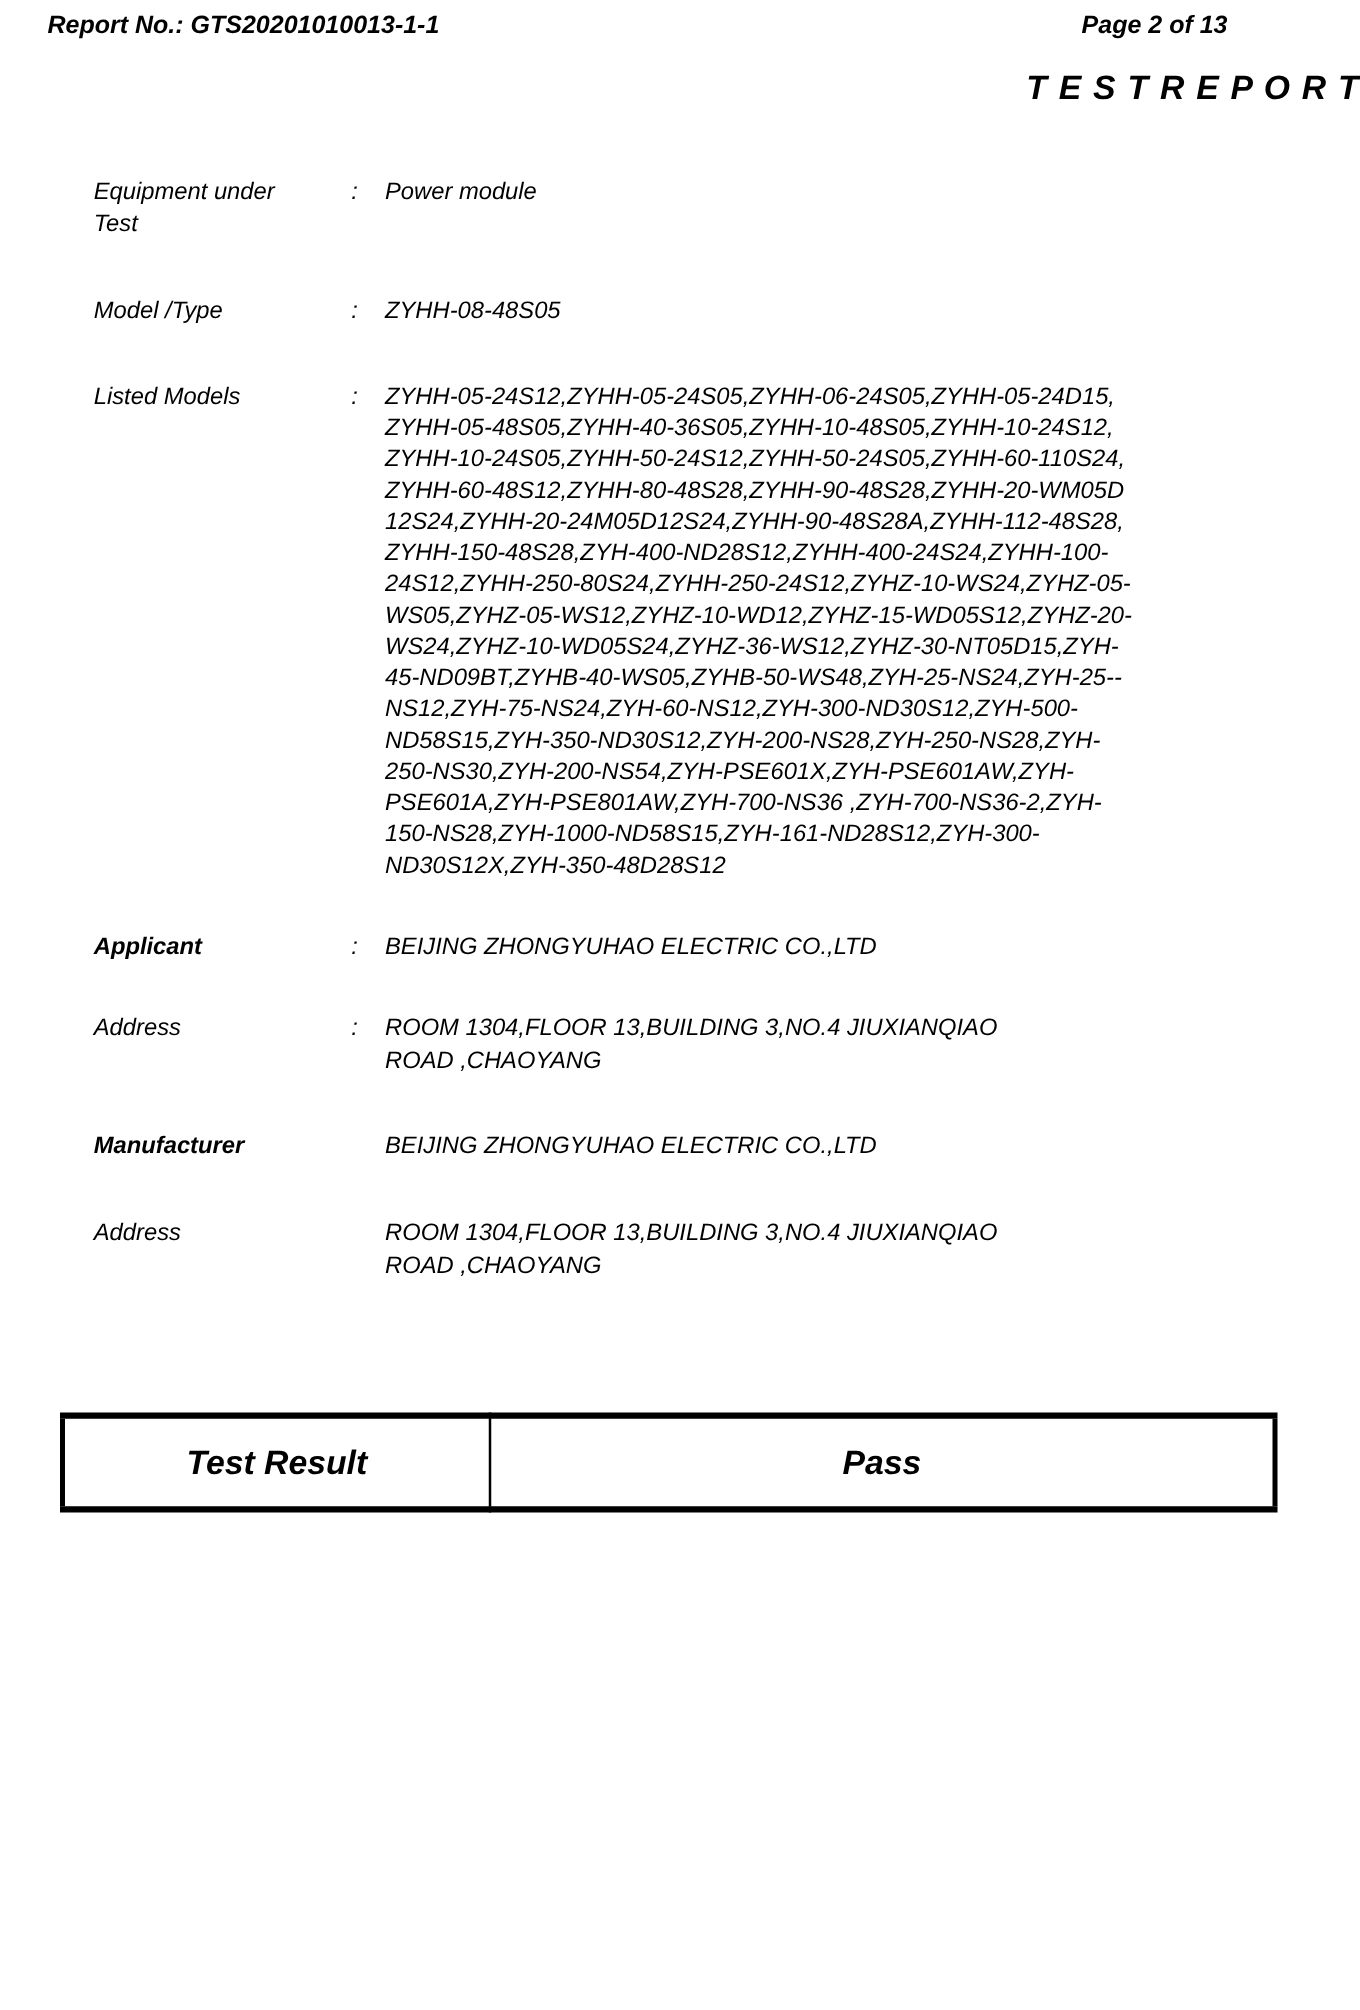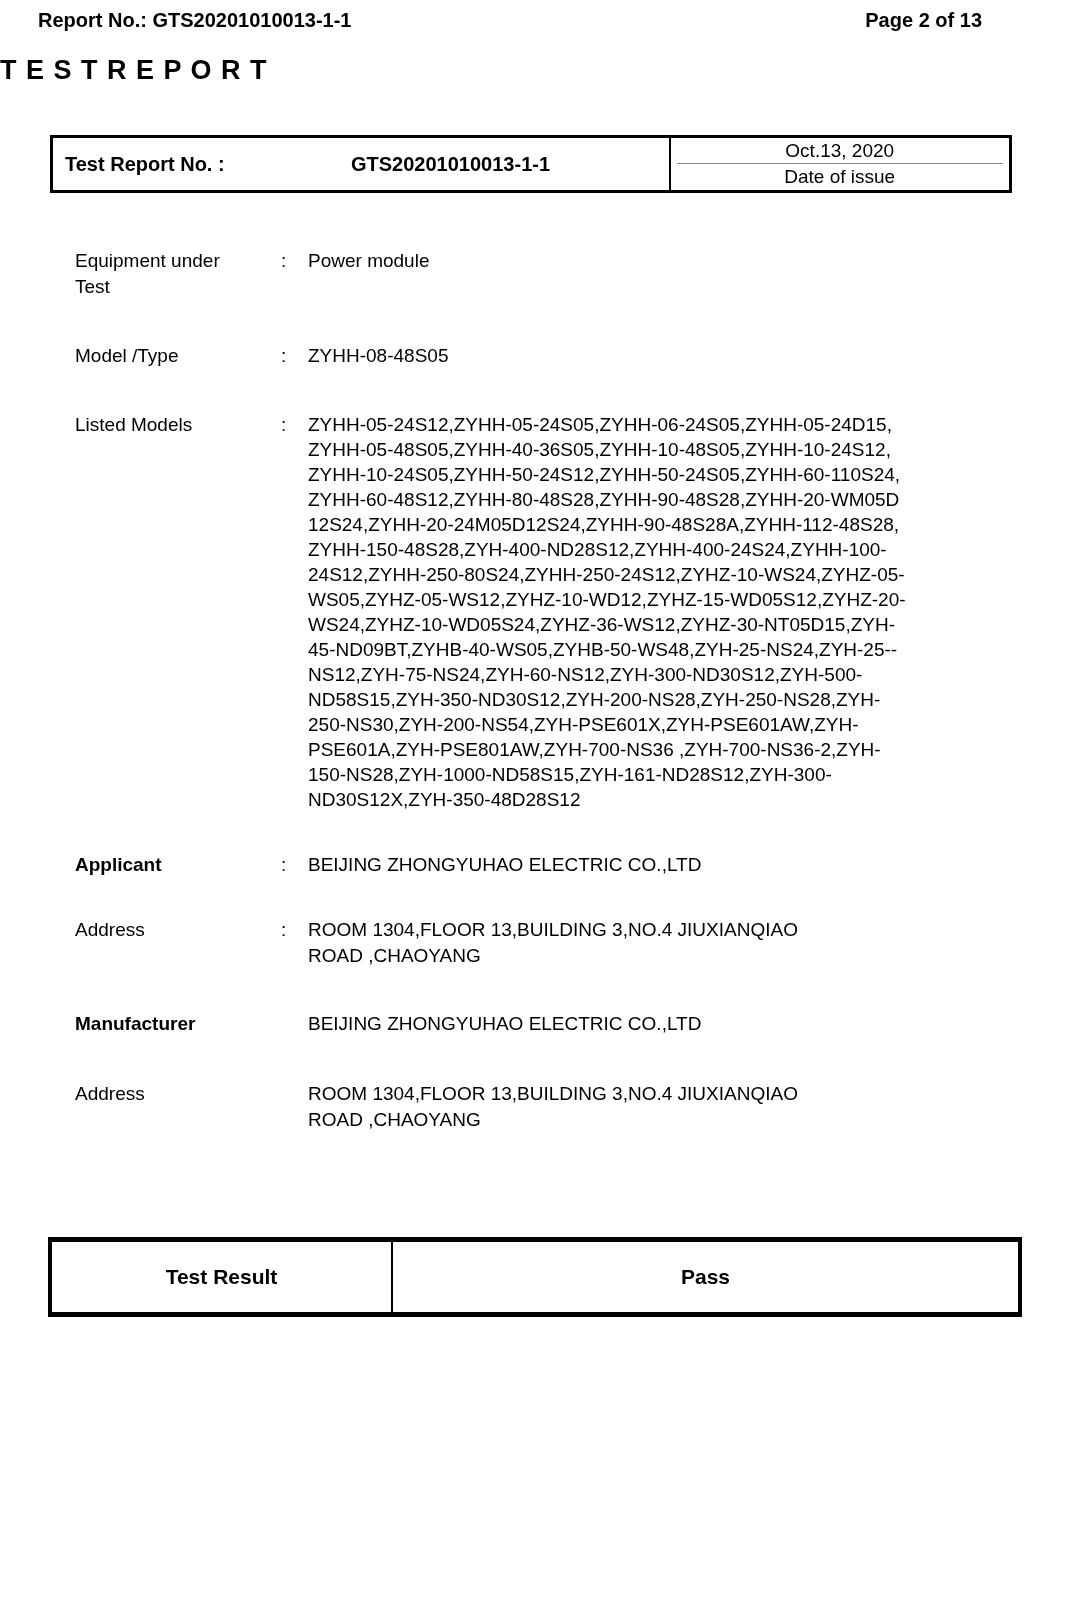--- a/index.html
+++ b/index.html
@@ -1,15 +1,15 @@
 <!DOCTYPE html>
 <html><head>
 <meta charset="utf-8">
 <style>
-  * { margin: 0; padding: 0; box-sizing: border-box; }
+  * { margin: 0; padding: 0; box-sizing: border-box; font-style: italic; }
   html, body { background: #ffffff; }
   body {
     width: 1088px;
     height: 1608px;
     font-family: "Liberation Sans", sans-serif;
     color: #000;
     position: relative;
     overflow: hidden;
   }
   .page { width: 1088px; height: 1608px; background: #fff; }
@@ -19,21 +19,21 @@
     display: flex;
     justify-content: space-between;
     padding: 8px 106px 0 38px;
     font-size: 20px;
     font-weight: bold;
     line-height: 24px;
   }
 
   
   .title {
-    text-align: left;
+    text-align: right;
     font-size: 27px;
     font-weight: bold;
     letter-spacing: 1px;
     margin-top: 22px;
     line-height: 32px;
   }
 
   
   .report-box {
     margin: 49px 0 0 50px;
@@ -93,21 +93,21 @@
     height: 80px;
     border: 4px solid #000;
     border-top-width: 5px;
     border-bottom-width: 5px;
     border-collapse: collapse;
     table-layout: fixed;
   }
   .result-table td {
     text-align: center;
     vertical-align: middle;
-    font-size: 21px;
+    font-size: 27px;
     font-weight: bold;
   }
   .rt-left { width: 342px; border-right: 2px solid #000; }
 
   
   .footer {
     margin: 26px 0 0 82px;
     width: 928px;
     font-size: 19px;
     line-height: 27px;
@@ -119,33 +119,20 @@
 
 <div class="page">
 
   <div class="hdr">
     <span>Report No.: GTS20201010013-1-1</span>
     <span>Page 2 of 13</span>
   </div>
 
   <div class="title">T E S T  R E P O R T</div>
 
-  <table class="report-box">
-    <tbody>
-        <tr>
-      <td class="rb-left">
-        <span class="rb-label">Test Report No. :</span><span class="rb-value">GTS20201010013-1-1</span>
-      </td>
-      <td class="rb-right">
-        <div class="rb-date">Oct.13, 2020</div>
-        <div class="rb-date-label">Date of issue</div>
-      </td>
-    </tr>
-  </tbody>
-    </table>
 
   <div class="fields">
 
     <div class="frow mt-equip">
       <div class="flabel">Equipment under
 Test</div>
       <div class="fcolon">:</div>
       <div class="fvalue">Power module</div>
     </div>
 

